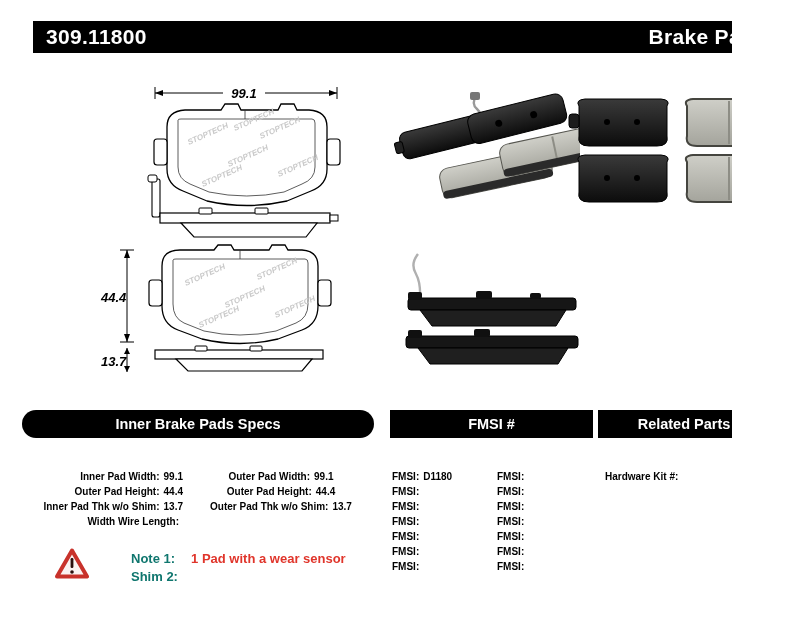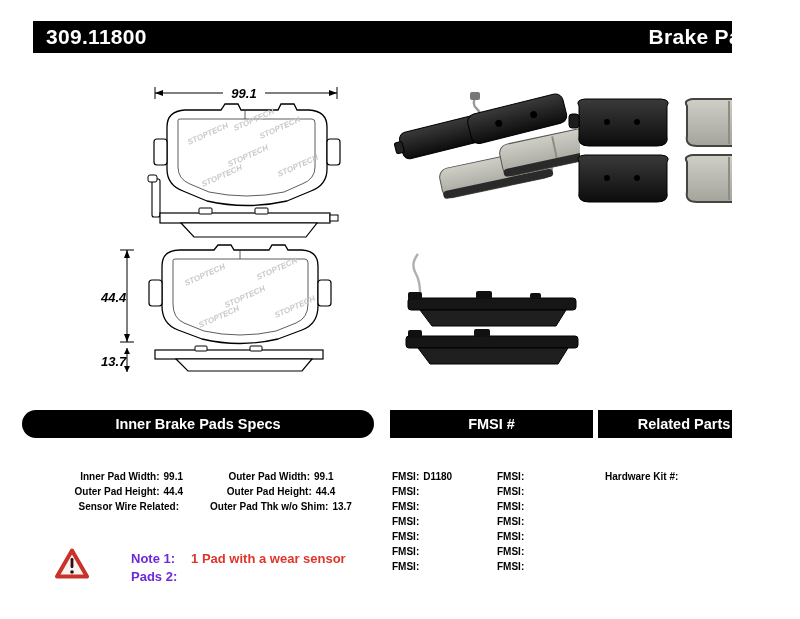--- a/index.html
+++ b/index.html
@@ -31,21 +31,21 @@
   #colA{left:33px;width:150px;text-align:right;}
   #colB{left:205px;width:152px;text-align:center;}
   #colC{left:392px;width:100px;text-align:left;}
   #colD{left:497px;width:95px;text-align:left;}
   #colE{left:605px;width:162px;text-align:left;}
   
   #warn-triangle{position:absolute;left:55px;top:548px;}
   .noteline{position:absolute;left:95px;font-size:13px;font-weight:bold;white-space:nowrap;}
   #note1{top:551px;}
   #note2{top:569px;}
-  .note-label{color:#6d28d9;padding-left:36px;}
+  .note-label{color:#0f766e;padding-left:36px;}
   .note-text{color:#e0352b;margin-left:16px;}
   
   .figure{position:absolute;}
   svg text.dim{font-family:"Liberation Sans",sans-serif;font-weight:bold;font-style:italic;font-size:13px;fill:#000;}
   svg text.wm{font-family:"Liberation Sans",sans-serif;font-weight:bold;font-style:italic;font-size:8px;fill:#c9c9c9;}
 </style>
 </head>
 <body>
 
 <div id="page">
@@ -199,21 +199,22 @@
   <div class="thead single" id="thead-fmsi">
     <span>FMSI #</span>
   </div>
   <div class="thead single" id="thead-related">
     <span>Related Parts</span>
   </div>
 
   <div class="tcol" id="colA">
     <div class="trow"><span>Inner Pad Width:</span><span class="val">99.1</span></div>
     <div class="trow"><span>Outer Pad Height:</span><span class="val">44.4</span></div>
-    <div class="trow"><span>Sensor Wire Related:</span><span class="val"></span></div>
+    <div class="trow"><span>Inner Pad Thk w/o Shim:</span><span class="val">13.7</span></div>
+    <div class="trow"><span>Width Wire Length:</span><span class="val"></span></div>
   </div>
 
   <div class="tcol" id="colB">
     <div class="trow"><span>Outer Pad Width:</span><span class="val">99.1</span></div>
     <div class="trow"><span>Outer Pad Height:</span><span class="val">44.4</span></div>
     <div class="trow"><span>Outer Pad Thk w/o Shim:</span><span class="val">13.7</span></div>
   </div>
 
   <div class="tcol" id="colC">
     <div class="trow"><span>FMSI:</span><span class="val">D1180</span></div>
@@ -241,16 +242,16 @@
 
   <svg id="warn-triangle" width="34" height="32" viewBox="0 0 34 32">
     <path d="M 17,2.5 L 32,28.5 L 2,28.5 Z" fill="#faf2f1" stroke="#c8322b" stroke-width="4" stroke-linejoin="round"></path>
     <rect x="15.6" y="10" width="2.8" height="10" rx="1.2" fill="#2a0f0d"></rect>
     <circle cx="17" cy="24" r="1.8" fill="#2a0f0d"></circle>
   </svg>
   <div class="noteline" id="note1">
     <span class="note-label">Note 1:</span><span class="note-text">1 Pad with a wear sensor</span>
   </div>
   <div class="noteline" id="note2">
-    <span class="note-label">Pads 2:</span><span class="note-text"></span>
+    <span class="note-label">Shim 2:</span><span class="note-text"></span>
   </div>
 
 </div>
 
 </body></html>

